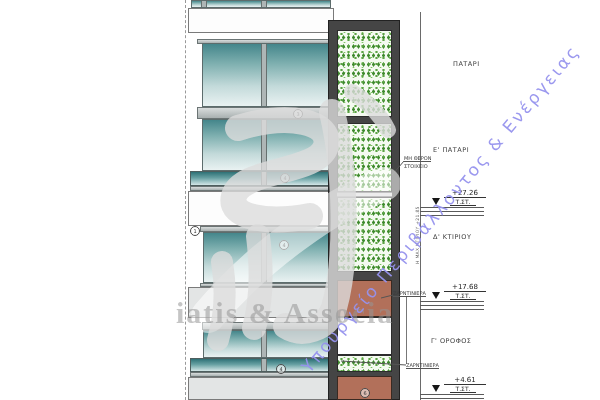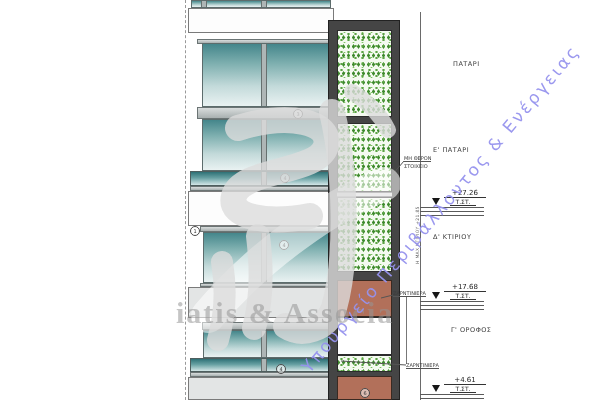--- a/index.html
+++ b/index.html
@@ -148,21 +148,21 @@
   <div class="lvl" style="left:430px;top:376px;">
     <div class="lvl-val">+4.61</div>
     <div class="lvl-tri"></div>
     <div class="lvl-datum">Τ.ΣΤ.</div>
     <div class="lvl-lines"></div>
   </div>
 
   <div class="floor-label" style="left:438px;top:60px;margin-left:15px;">ΠΑΤΑΡΙ</div>
   <div class="floor-label" style="left:433px;top:146px;">Ε' ΠΑΤΑΡΙ</div>
   <div class="floor-label" style="left:433px;top:233px;">Δ' ΚΤΙΡΙΟΥ</div>
-  <div class="floor-label" style="left:431px;top:326px;margin-left:20px;">Γ' ΟΡΟΦΟΣ</div>
+  <div class="floor-label" style="left:431px;top:337px;">Γ' ΟΡΟΦΟΣ</div>
 
   <div class="small-note underl" style="left:404px;top:155px;">ΜΗ ΘΕΡΟΝ</div>
   <div class="small-note" style="left:404px;top:163px;">ΣΤΟΙΧΕΙΟ</div>
   <div class="small-note underl" style="left:393px;top:290px;">ΖΑΡΝΤΙΝΙΕΡΑ</div>
   <div class="small-note underl" style="left:406px;top:362px;">ΖΑΡΝΤΙΝΙΕΡΑ</div>
   <div class="vert-note" style="left:415px;top:198px;height:66px;">Η ΜΑΧ ΚΤΙΡΙΟΥ +21.85</div>
 
   <svg class="abs ni" style="left:0;top:0;" width="600" height="400">
     <g stroke="#555" stroke-width="1" fill="none">
       <line x1="404" y1="161" x2="392" y2="175"></line>

